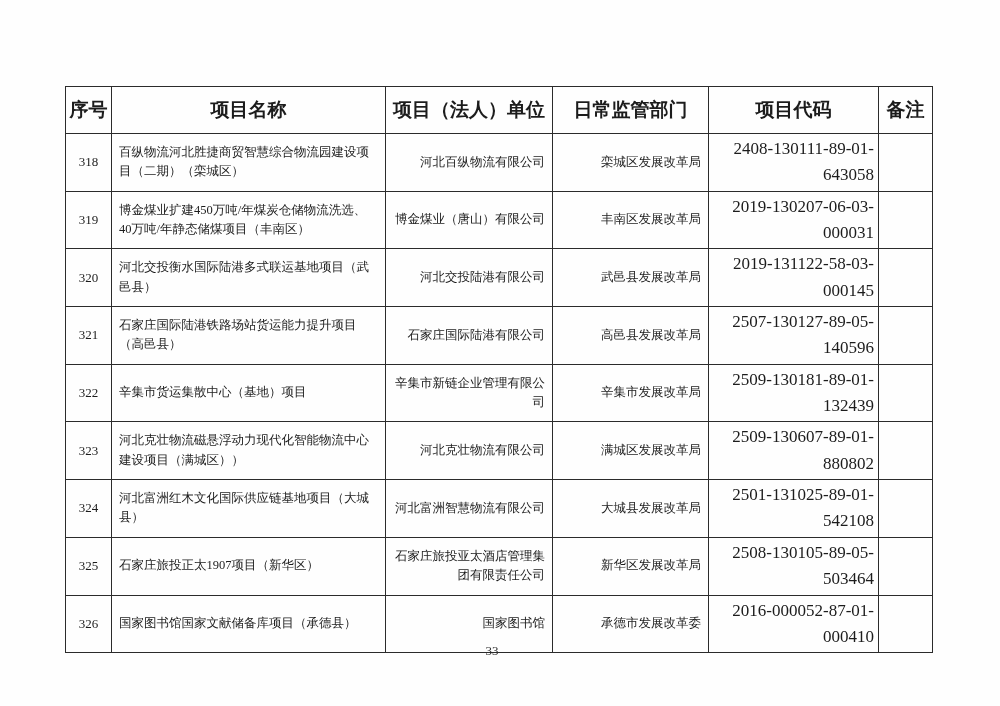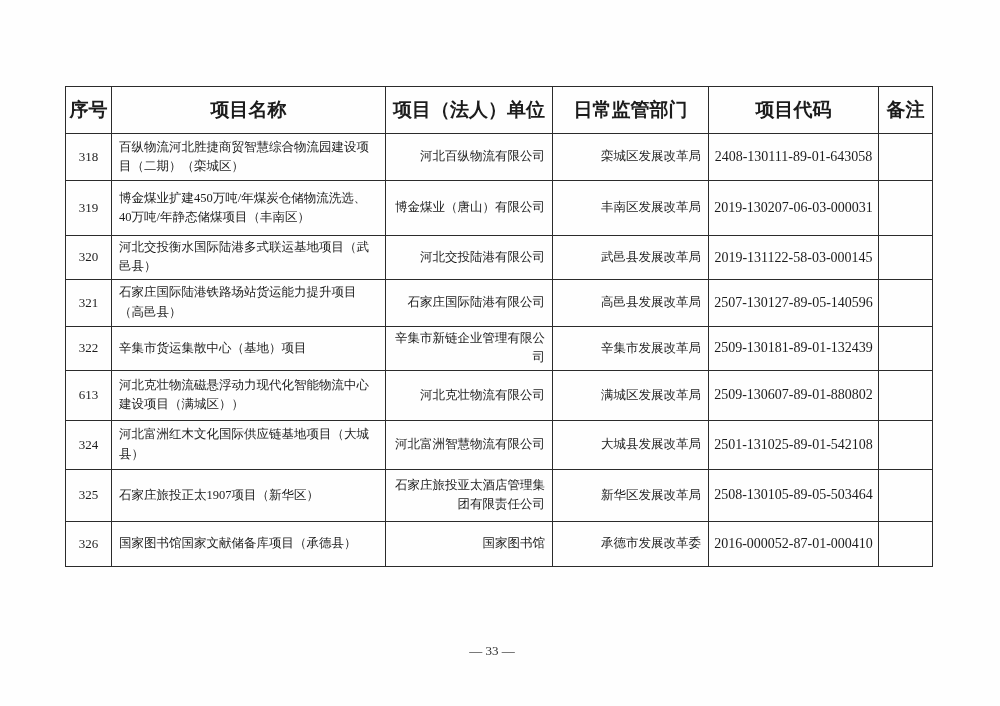--- a/index.html
+++ b/index.html
@@ -29,21 +29,21 @@
     font-weight:bold;
     font-size:19px;
     text-align:center;
     padding:4px 2px;
     height:38px;
   }
   td.c-no{text-align:center;font-size:13px;padding:2px 2px;}
   td.c-name{text-align:left;}
   td.c-unit{text-align:right;}
   td.c-dept{text-align:right;margin-left:44px;}
-  td.c-code{text-align:center;font-size:14px;padding:2px 4px;}
+  td.c-code{text-align:right;font-size:17px;padding:2px 4px;}
   td.c-note{text-align:center;}
   tbody tr:nth-child(1){height:47px;}
   tbody tr:nth-child(2){height:55px;}
   tbody tr:nth-child(3){height:40px;}
   tbody tr:nth-child(4){height:47px;}
   tbody tr:nth-child(5){height:44px;}
   tbody tr:nth-child(6){height:50px;}
   tbody tr:nth-child(7){height:49px;}
   tbody tr:nth-child(8){height:52px;}
   tbody tr:nth-child(9){height:45px;}
@@ -119,21 +119,21 @@
   <tr>
     <td class="c-no">322</td>
     <td class="c-name">辛集市货运集散中心（基地）项目</td>
     <td class="c-unit">辛集市新链企业管理有限公司</td>
     <td class="c-dept">辛集市发展改革局</td>
     <td class="c-code">2509-130181-89-01-132439</td>
     <td class="c-note"></td>
   </tr>
 
   <tr>
-    <td class="c-no">613</td>
+    <td class="c-no">323</td>
     <td class="c-name">河北克壮物流磁悬浮动力现代化智能物流中心建设项目（满城区））</td>
     <td class="c-unit">河北克壮物流有限公司</td>
     <td class="c-dept">满城区发展改革局</td>
     <td class="c-code">2509-130607-89-01-880802</td>
     <td class="c-note"></td>
   </tr>
 
   <tr>
     <td class="c-no">324</td>
     <td class="c-name">河北富洲红木文化国际供应链基地项目（大城县）</td>

